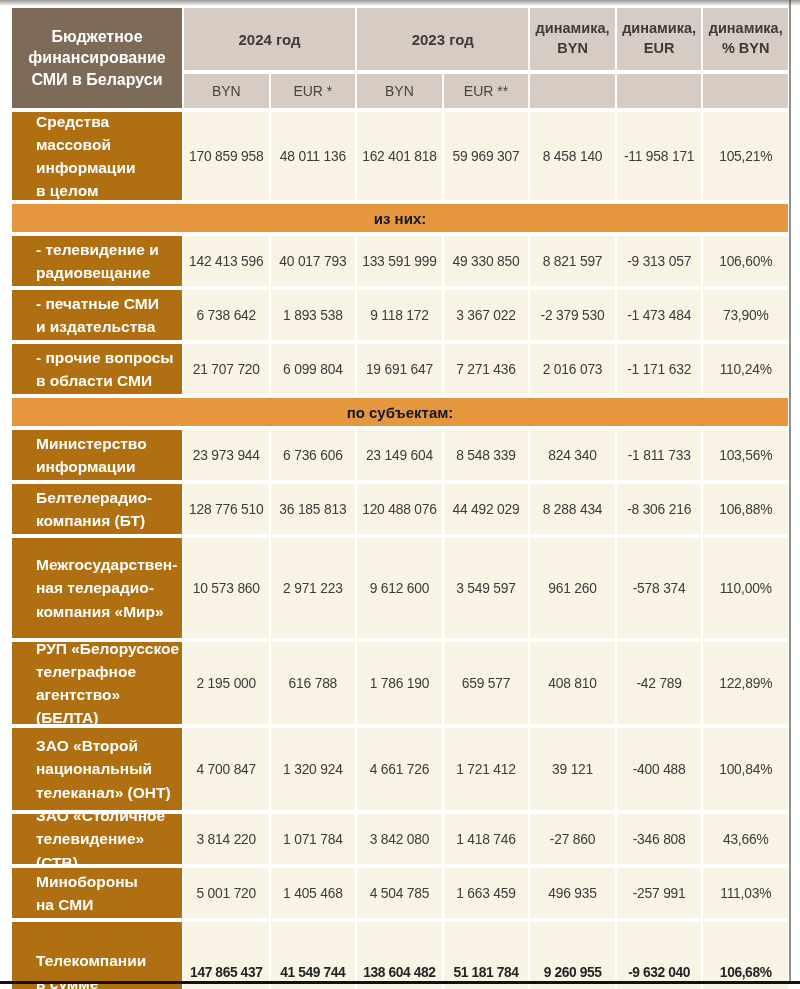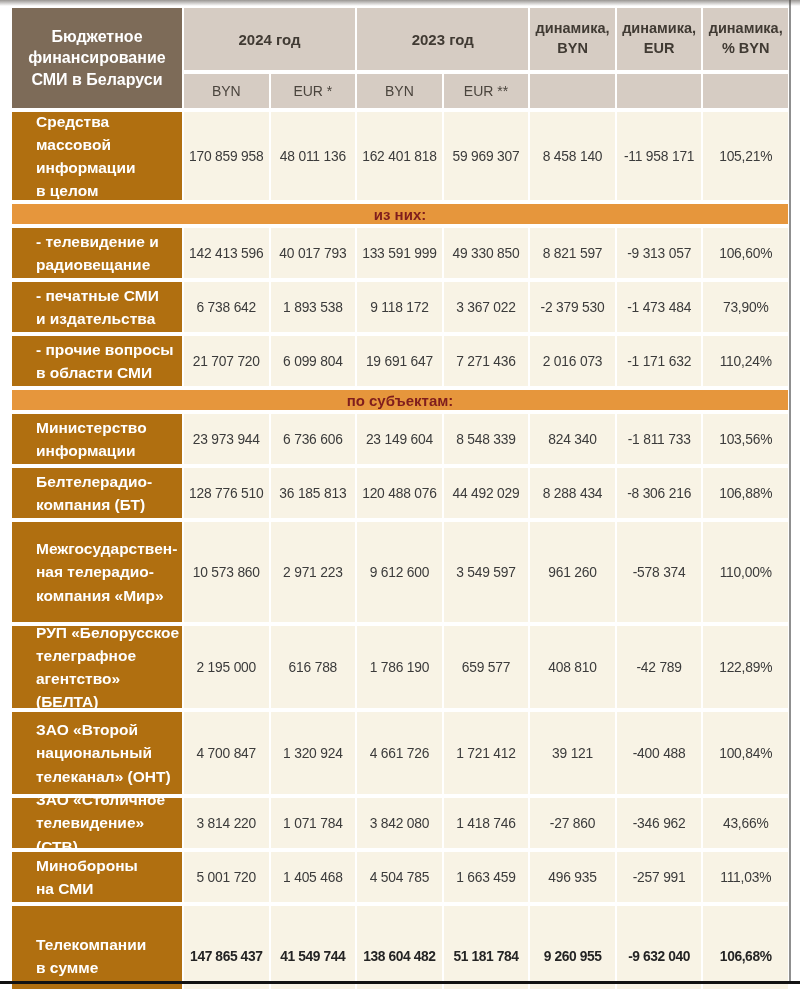--- a/index.html
+++ b/index.html
@@ -59,22 +59,22 @@
     display:flex;align-items:center;padding-left:24px;
     white-space:pre-line;
   }
   .num{
     background:var(--cell_bg,#f8f3e5);color:var(--number_text,#3b3b3b);
     font-size:13.8px;letter-spacing:-0.2px;
     display:flex;align-items:center;justify-content:center;text-align:center;
     white-space:nowrap;
   }
   .section{
-    grid-column:1/9;height:20px;
-    background:var(--section_bg,#e6963c);color:#7f1d1d;
+    grid-column:1/9;height:28px;
+    background:var(--section_bg,#e6963c);color:#0f172a;
     font-weight:bold;font-size:15px;
     display:flex;align-items:center;justify-content:center;
   }
   .h88>.cell{height:88px}
   .h50>.cell{height:50px}
   .h78>.cell{height:100px}
   .h82>.cell{height:82px}
   .bold-row .num{font-weight:bold;color:#242424;letter-spacing:-0.4px;}
 </style>
 </head>
@@ -228,21 +228,21 @@
   </div>
 
   <div class="grid h50">
     <div class="cell lbl">ЗАО «Столичное
 телевидение» (СТВ)</div>
     <div class="cell num">3 814 220</div>
     <div class="cell num">1 071 784</div>
     <div class="cell num">3 842 080</div>
     <div class="cell num">1 418 746</div>
     <div class="cell num">-27 860</div>
-    <div class="cell num">-346 962</div>
+    <div class="cell num">-346 808</div>
     <div class="cell num">43,66%</div>
   </div>
 
   <div class="grid h50">
     <div class="cell lbl">Минобороны
 на СМИ</div>
     <div class="cell num">5 001 720</div>
     <div class="cell num">1 405 468</div>
     <div class="cell num">4 504 785</div>
     <div class="cell num">1 663 459</div>

